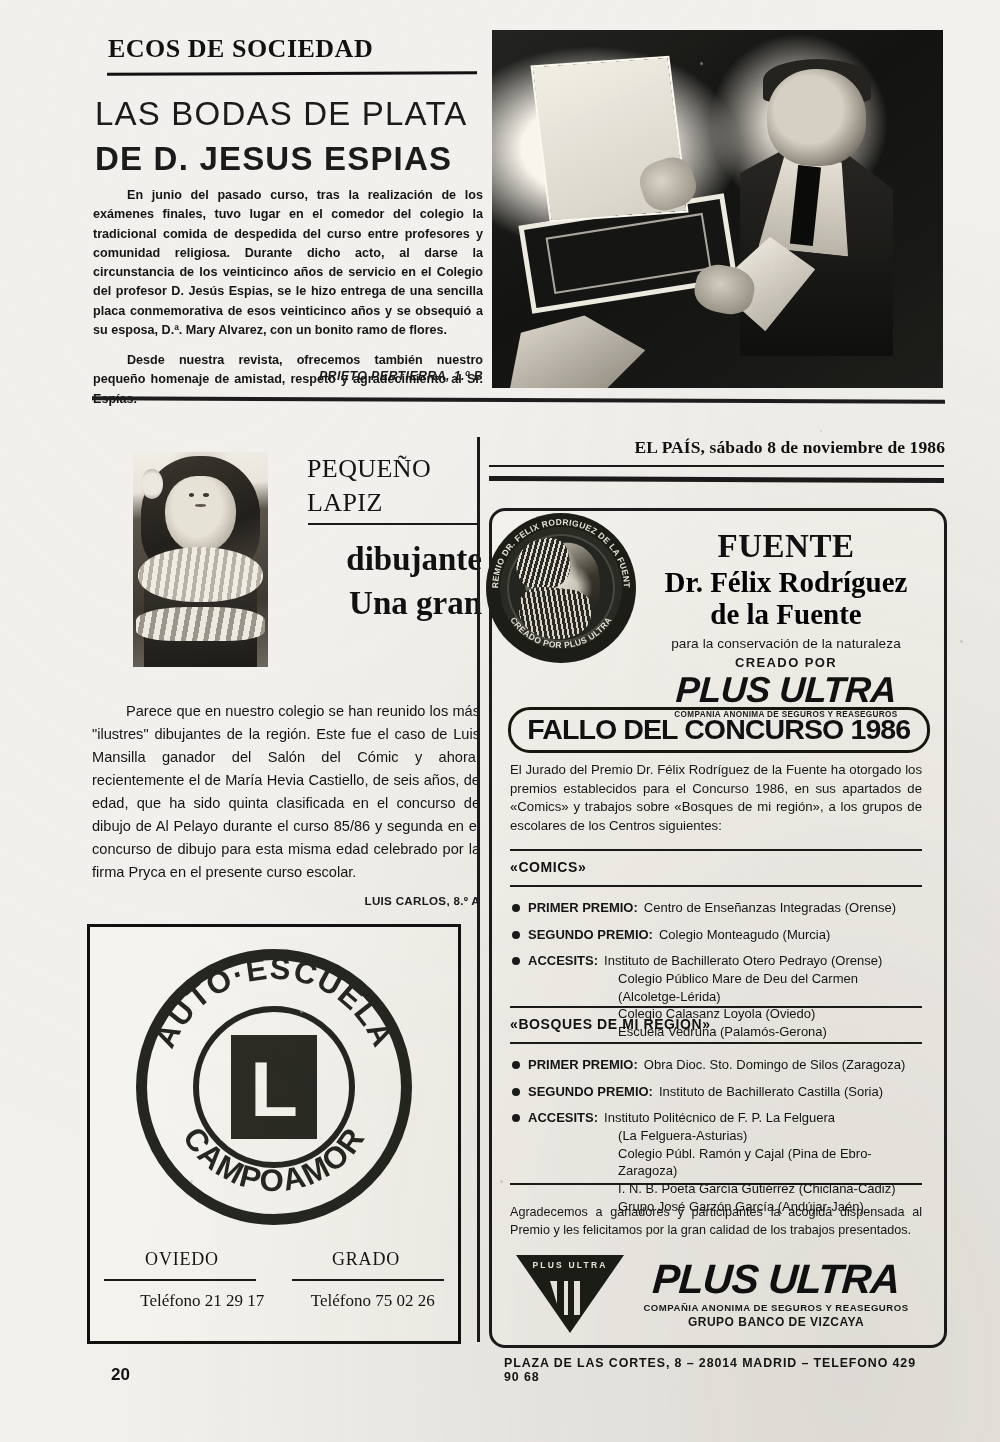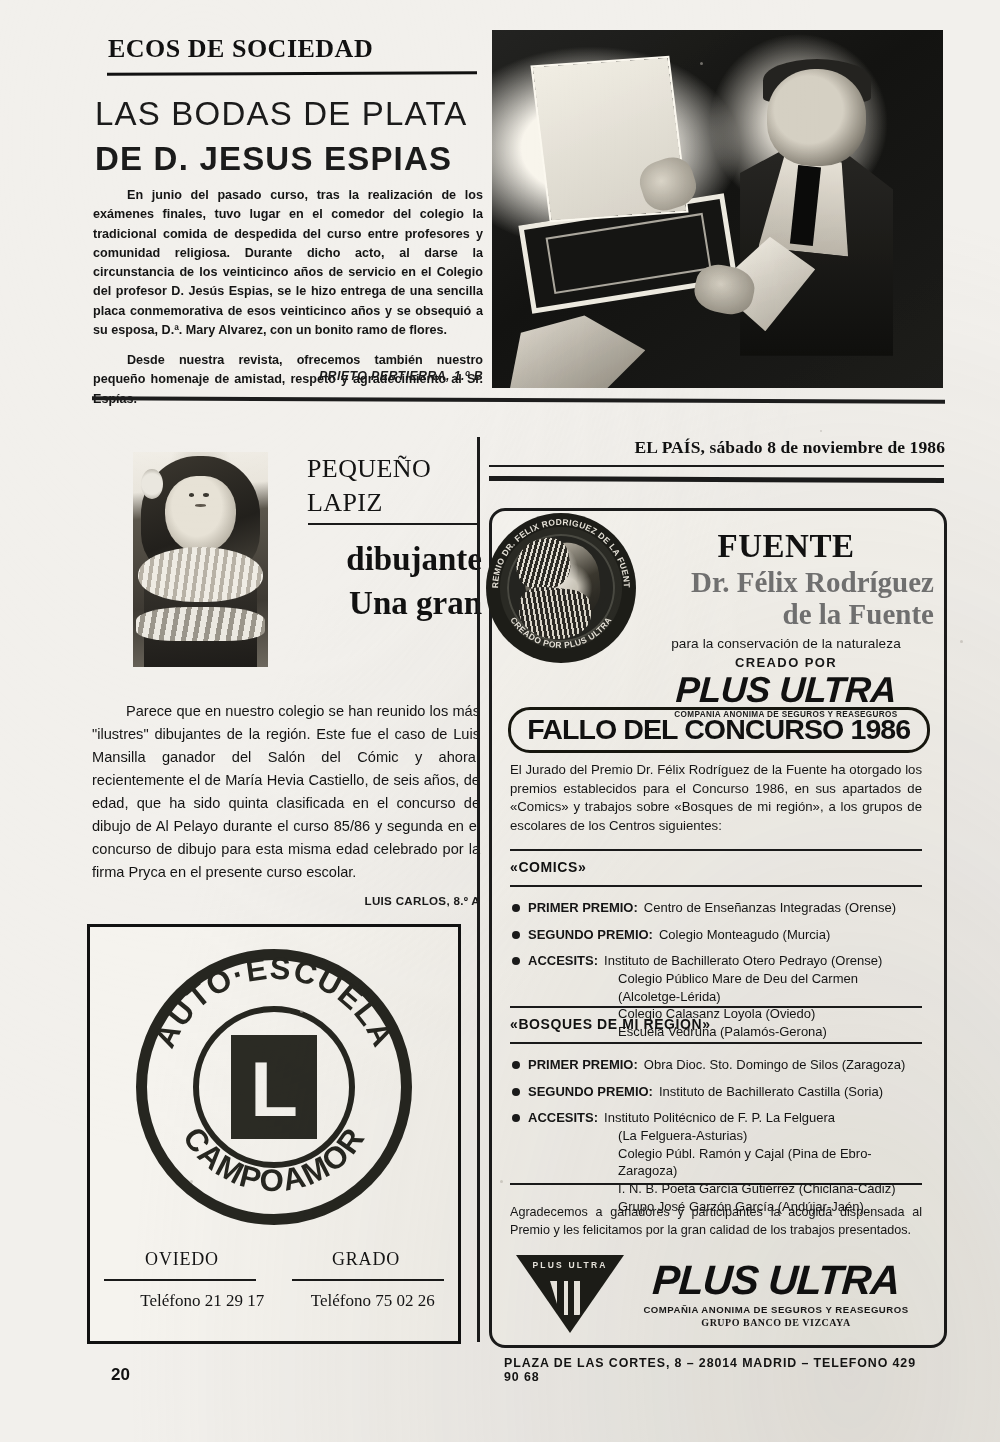--- a/index.html
+++ b/index.html
@@ -492,23 +492,22 @@
     font-weight: 700;
     line-height: 1.05;
     letter-spacing: .5px;
     color:#111;
   }
   .ph-name {
     font-family:"Liberation Serif", serif;
     font-size: 29px;
     font-weight: 700;
     line-height: 1.13;
-    color:#737373;
+    color:#000000;
     margin-top: 2px;
-    text-align: right;
   }
   .ph-sub {
     font-size: 13.6px;
     margin-top: 5px;
     color:#171717;
     letter-spacing: .1px;
   }
   .ph-creado {
     font-size: 13px;
     font-weight: 700;
@@ -656,26 +655,25 @@
     transform: skewX(-4deg);
   }
   .pu-line1 {
     font-size: 9.6px;
     font-weight: 700;
     letter-spacing: .5px;
     margin-top: 3px;
     color:#191919;
   }
   .pu-line2 {
-    font-size: 10px;
+    font-size: 12px;
     font-weight: 700;
     letter-spacing: .5px;
     margin-top: 2px;
     color:#191919;
-    font-family:Liberation Serif, serif;
   }
   .pu-addr {
     position:absolute;
     left: 12px; top: 845px;
     width: 424px;
     text-align:left;
     font-size: 12.4px;
     font-weight: 700;
     letter-spacing: .9px;
     color:#141414;

